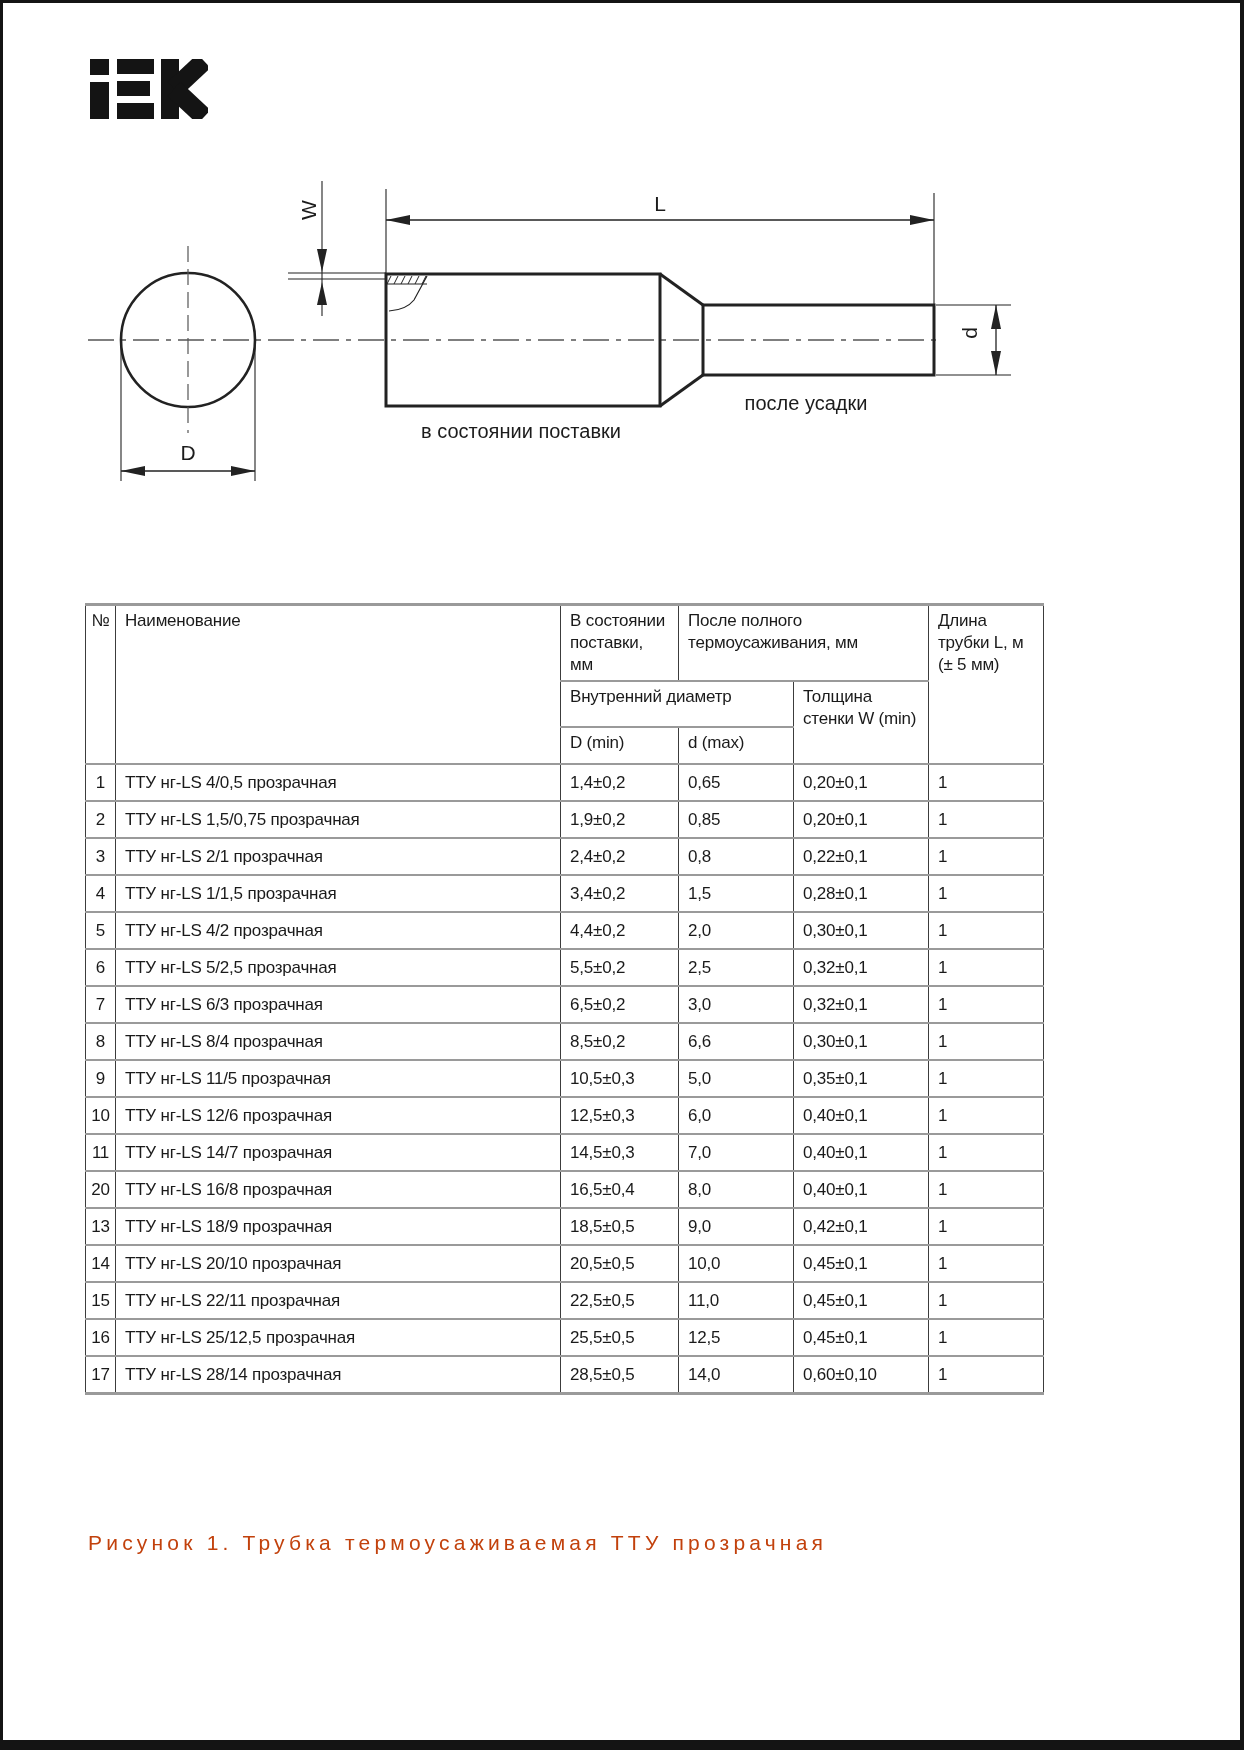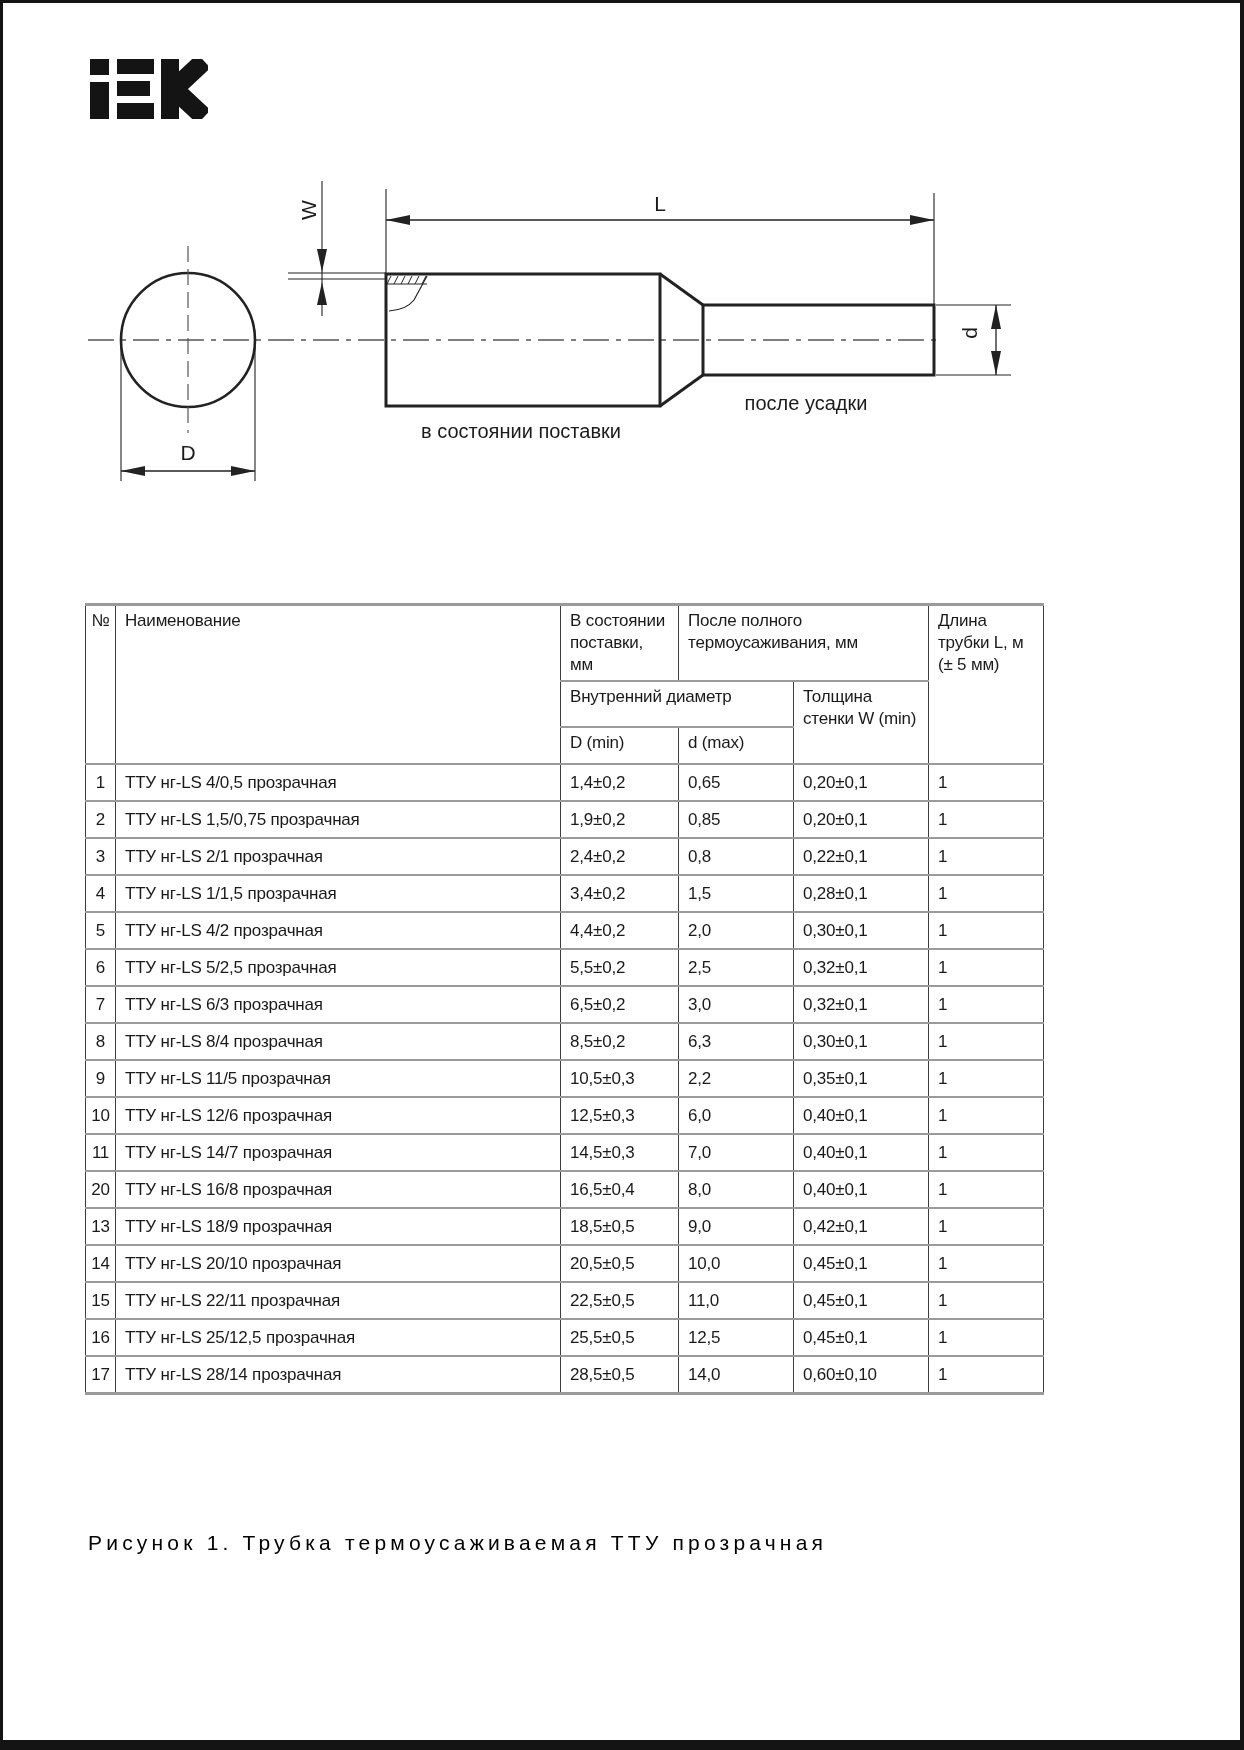--- a/index.html
+++ b/index.html
@@ -25,21 +25,21 @@
     padding:4px 9px;font-weight:normal;text-align:left;
   }
   .spec-table thead th{vertical-align:top;line-height:1.3;}
   .spec-table tbody td{height:27px;vertical-align:middle;}
   .spec-table .c-num{text-align:center;padding:4px 2px;}
   .spec-table tr.h1{height:48px;}
   .spec-table tr.h2{height:46px;}
   .spec-table tr.h3{height:37px;}
   .caption{
     position:absolute;left:85px;top:1528px;
-    font-size:21px;letter-spacing:0.2em;color:#000000;white-space:nowrap;
+    font-size:21px;letter-spacing:0.2em;color:#c2410c;white-space:nowrap;
   }
 </style>
 </head>
 <body>
 
 <div class="page">
 
   <svg class="logo" width="118" height="60" viewBox="0 0 118 60" aria-label="IEK">
     <g fill="#141414">
       <rect x="0" y="0" width="19" height="16"></rect>
@@ -208,29 +208,29 @@
           <td>ТТУ нг-LS 6/3 прозрачная</td>
           <td>6,5±0,2</td>
           <td>3,0</td>
           <td>0,32±0,1</td>
           <td>1</td>
         </tr>
         <tr>
           <td class="c-num">8</td>
           <td>ТТУ нг-LS 8/4 прозрачная</td>
           <td>8,5±0,2</td>
-          <td>6,3</td>
+          <td>6,6</td>
           <td>0,30±0,1</td>
           <td>1</td>
         </tr>
         <tr>
           <td class="c-num">9</td>
           <td>ТТУ нг-LS 11/5 прозрачная</td>
           <td>10,5±0,3</td>
-          <td>2,2</td>
+          <td>5,0</td>
           <td>0,35±0,1</td>
           <td>1</td>
         </tr>
         <tr>
           <td class="c-num">10</td>
           <td>ТТУ нг-LS 12/6 прозрачная</td>
           <td>12,5±0,3</td>
           <td>6,0</td>
           <td>0,40±0,1</td>
           <td>1</td>

